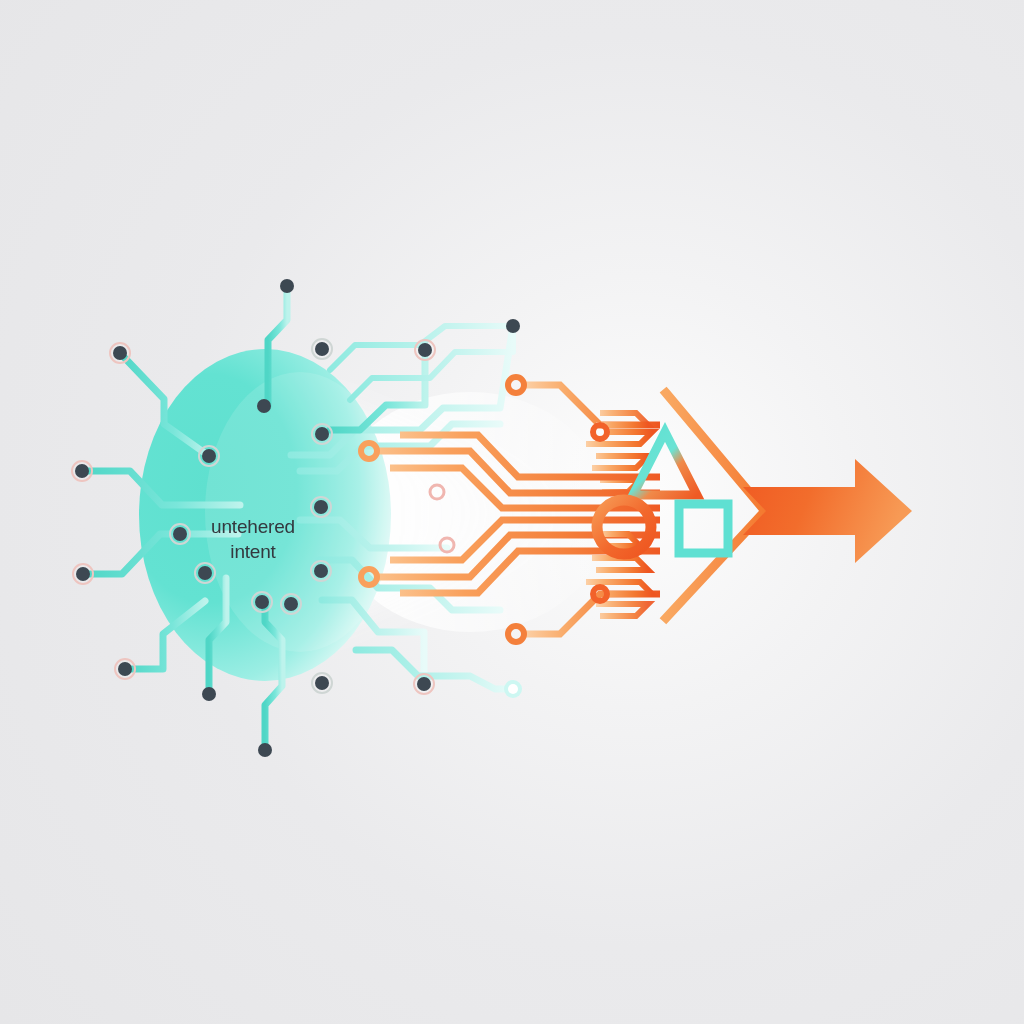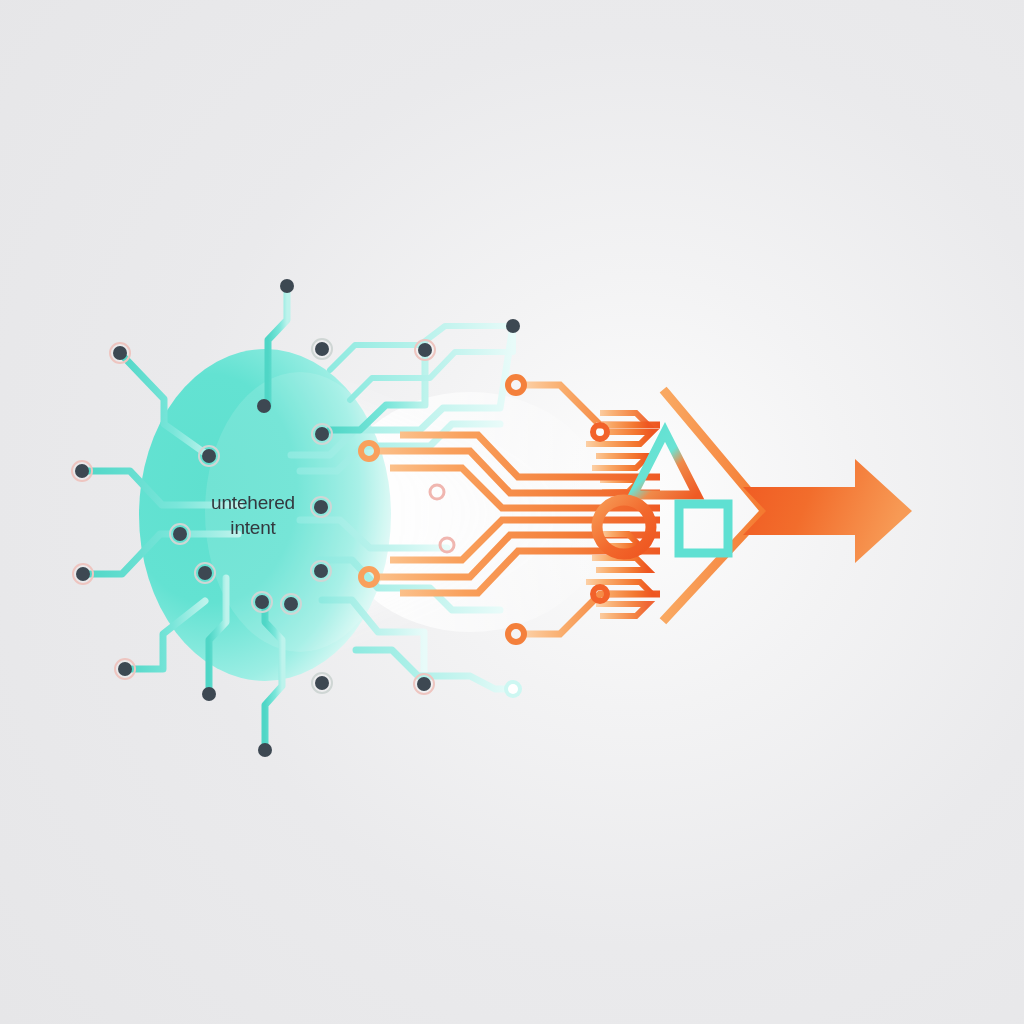--- a/index.html
+++ b/index.html
@@ -9,21 +9,21 @@
     background:#e9e9eb;
   }
   #stage{
     position:relative;width:1024px;height:1024px;
     background:
       radial-gradient(circle at 62% 48%, #fdfdfd 0%, #f3f3f4 26%, #eaeaec 55%, #e6e6e8 100%);
   }
   #art{position:absolute;inset:0;width:1024px;height:1024px;display:block;}
   .label-text{
     position:absolute;
-    left:194px;top:490px;width:118px;
+    left:194px;top:514px;width:118px;
     text-align:center;
     color:#33383e;
     font-size:19px;
     line-height:25px;
     font-family:"Liberation Sans", sans-serif;
     letter-spacing:-0.2px;
     white-space:pre-line;
     pointer-events:none;
   }
 </style>

